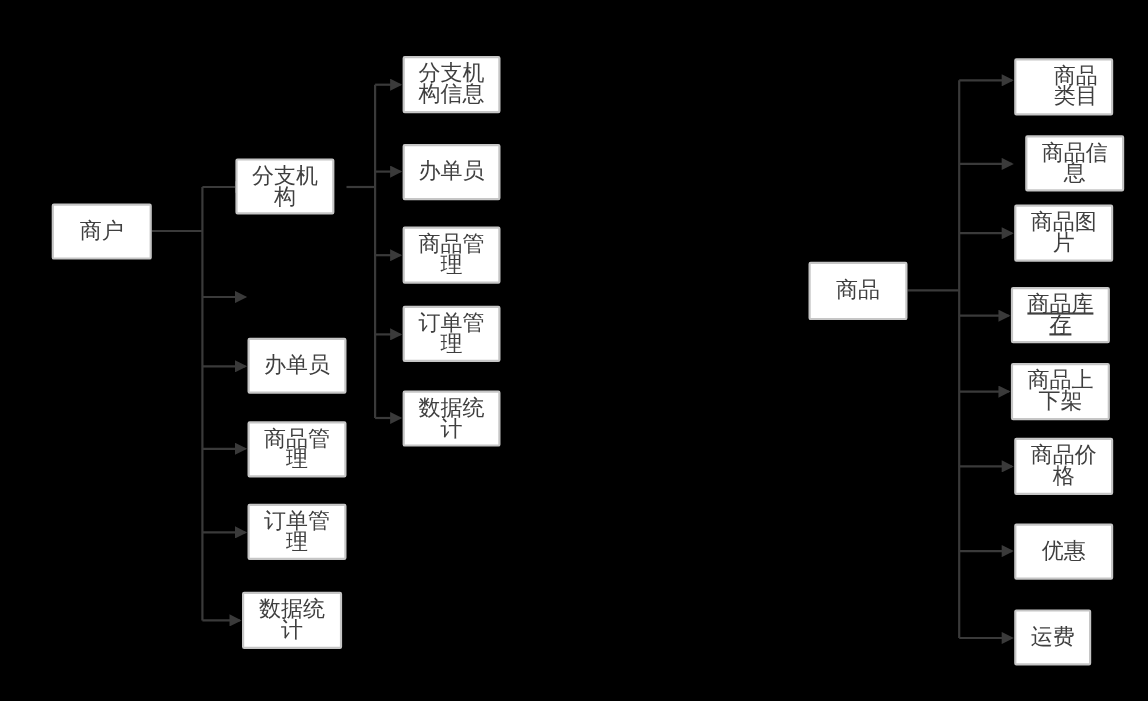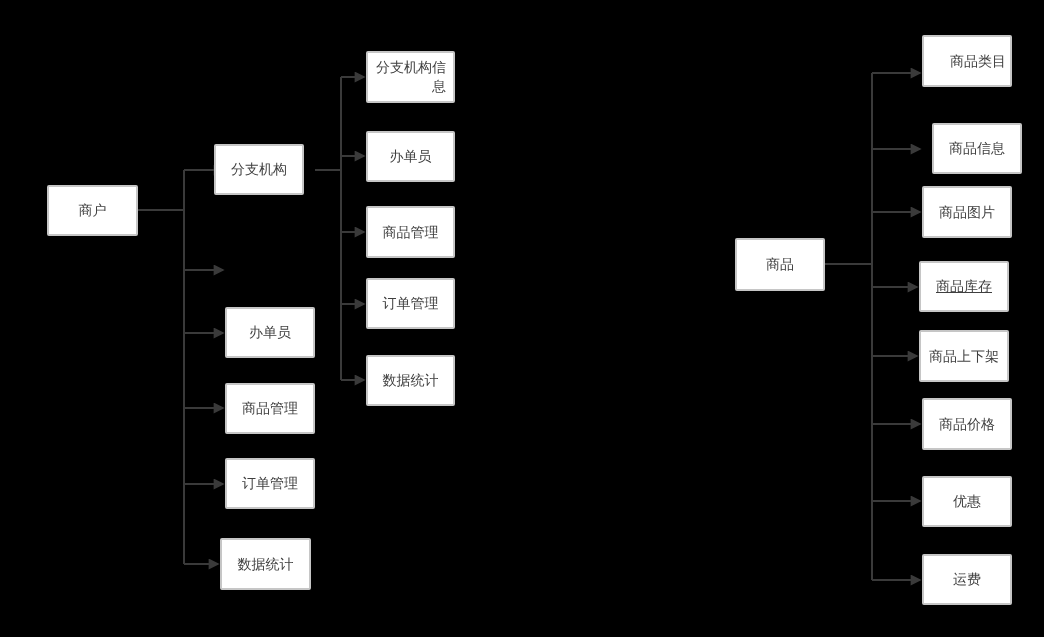--- a/index.html
+++ b/index.html
@@ -16,26 +16,26 @@
     left: 0; top: 0;
     width: 1044px; height: 637px;
   }
   .node {
     position: absolute;
     box-sizing: border-box;
     background: #ffffff;
     border: 2px solid #c6c6c6;
     border-radius: 2px;
     color: #3f3f3f;
-    font-size: 14px;
+    font-size: 20px;
     line-height: 19px;
     display: flex;
     align-items: center;
     justify-content: center;
-    text-align: right;
+    text-align: center;
     padding: 0 4px;
   }
   .node.wrap2 { padding: 0 7px; }
 </style>
 </head>
 <body>
 
 <div id="canvas">
 
   <svg id="connectors" viewBox="0 0 1044 637" fill="none">
@@ -98,29 +98,29 @@
   <div class="node" style="left:366px; top:131px; width:89px; height:51px;">办单员</div>
 
   <div class="node" style="left:366px; top:206px; width:89px; height:52px;">商品管理</div>
 
   <div class="node" style="left:366px; top:278px; width:89px; height:51px;">订单管理</div>
 
   <div class="node" style="left:366px; top:355px; width:89px; height:51px;">数据统计</div>
 
   <div class="node" style="left:735px; top:238px; width:90px; height:53px;">商品</div>
 
-  <div class="node" style="left:922px; top:35px; width:90px; height:52px;padding-left:26px;">商品类目</div>
+  <div class="node" style="left:922px; top:53px; width:90px; height:52px;padding-left:26px;">商品类目</div>
 
   <div class="node" style="left:922px; top:123px; width:90px; height:51px;margin-left:10px;">商品信息</div>
 
   <div class="node" style="left:922px; top:186px; width:90px; height:52px;">商品图片</div>
 
   <div class="node" style="left:919px; top:261px; width:90px; height:51px;text-decoration:underline;">商品库存</div>
 
   <div class="node" style="left:919px; top:330px; width:90px; height:52px;">商品上下架</div>
 
   <div class="node" style="left:922px; top:398px; width:90px; height:52px;">商品价格</div>
 
   <div class="node" style="left:922px; top:476px; width:90px; height:51px;">优惠</div>
 
-  <div class="node" style="left:922px; top:554px; width:90px; height:51px;">运费</div>
+  <div class="node" style="left:922px; top:554px; width:70px; height:51px;">运费</div>
 
 </div>
 
 </body></html>

